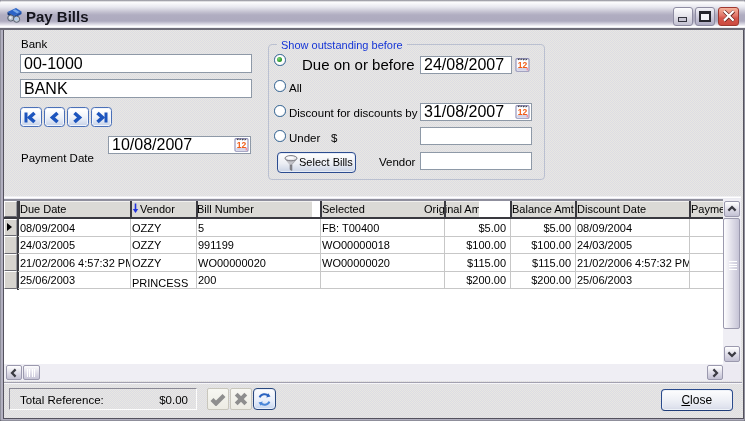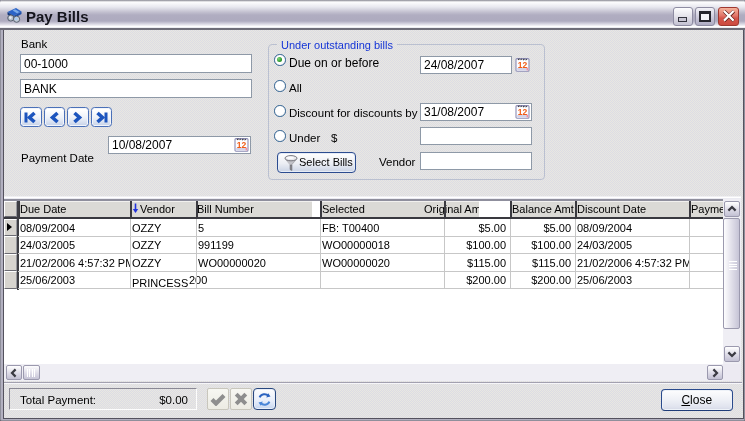--- a/index.html
+++ b/index.html
@@ -12,21 +12,21 @@
 #client{position:absolute;left:3.5px;top:30px;width:739px;height:388px;outline:1px solid #54525e;
  background:repeating-conic-gradient(#e9e8e1 0% 25%,#dcdce5 0% 50%);background-size:2px 2px;}
 
 .capbtn{position:absolute;top:7px;height:19px;border-radius:3px;border:1px solid #8e8ca2}
 #btnmin{left:673px;width:20px;background:linear-gradient(#fdfdfe,#e3e2ea 50%,#c3c1d2)}
 #btnmax{left:695px;width:20px;background:linear-gradient(#f2f2f7,#d0cede 50%,#aeabc2)}
 #btnclose{left:718px;width:21px;background:linear-gradient(#f4b29b 0%,#e2766a 45%,#d5554a 60%,#cc4a40 100%);border-color:#9f3830}
 #btnmin i{position:absolute;left:4px;bottom:3px;width:9px;height:5px;background:#c9c7d4;border:1px solid #33333e}
 #btnmax i{position:absolute;left:3px;top:3px;width:12px;height:11px;background:#f5f5fa;border:2px solid #26262e;border-top:3px solid #26262e}
 
-.tb{position:absolute;background:#fff;border:1px solid #8e99a7;font-size:12px;color:#000;padding-left:3px;display:flex;align-items:center}
+.tb{position:absolute;background:#fff;border:1px solid #8e99a7;font-size:16px;color:#000;padding-left:3px;display:flex;align-items:center}
 .lbl{position:absolute;font-size:11.5px;white-space:pre}
 
 .nav{position:absolute;top:107px;width:21.5px;height:20px;border:1px solid #4a70b8;border-radius:3.5px;background:linear-gradient(#ffffff 12%,#edf1f8 55%,#c5d1e8);box-shadow:inset 0 0 0 1px #f2f5fb;display:flex;align-items:center;justify-content:center}
 
 #grp{position:absolute;left:268px;top:44px;width:277px;height:136px;border:1px solid #bac0d0;border-radius:4px}
 #grplbl{position:absolute;left:277px;top:39px;padding:0 4px;color:#1535d6;font-size:11px;background:repeating-conic-gradient(#e9e8e1 0% 25%,#dcdce5 0% 50%);background-size:2px 2px}
 .radio{position:absolute;width:11.5px;height:11.5px;border-radius:50%;border:1.4px solid #2e6090;background:radial-gradient(circle at 40% 35%,#ffffff 55%,#e2e6ea)}
 .radio.sel::after{content:"";position:absolute;left:1.8px;top:1.8px;width:5.2px;height:5.2px;border-radius:50%;background:radial-gradient(circle at 35% 35%,#7ed87a,#1e8a1e 75%)}
 
 #grid{position:absolute;left:4px;top:196px;width:737px;height:185px;background:#fff;border-top:1px solid #f0f0f3}
@@ -98,23 +98,23 @@
 <div class="nav" style="left:90.5px">
     <svg width="15" height="13" viewBox="0 0 15 13">
       <path d="M3.5 2 L8.5 6.5 L3.5 11" stroke="#1d55be" stroke-width="3.6" fill="none"></path>
       <path d="M12 1.5 V11.5" stroke="#1d55be" stroke-width="3"></path>
     </svg>
   </div>
 <div class="lbl" style="left:21px;top:152px">Payment Date</div>
 <div class="tb" style="left:108px;top:136px;width:143px;height:18px">10/08/2007</div>
 
 <div id="grp"></div>
-<div id="grplbl">Under outstanding bills</div>
+<div id="grplbl">Show outstanding before</div>
 <div class="radio sel" style="left:274px;top:54px"></div>
-<div class="lbl" style="left:289px;top:56px;font-size:12px">Due on or before</div>
+<div class="lbl" style="left:302px;top:56px;font-size:15px">Due on or before</div>
 <div class="radio" style="left:274px;top:80px"></div>
 <div class="lbl" style="left:289px;top:82px;font-size:11.5px">All</div>
 <div class="radio" style="left:274px;top:105px"></div>
 <div class="lbl" style="left:289px;top:107px;font-size:11.5px">Discount for discounts by</div>
 <div class="radio" style="left:274px;top:130px"></div>
 <div class="lbl" style="left:289px;top:132px;font-size:11.5px">Under</div>
 <div class="lbl" style="left:331px;top:132px;font-size:11.5px">$</div>
 <div class="tb" style="left:420px;top:56px;width:92px;height:18px">24/08/2007</div>
 <div class="tb" style="left:420px;top:103px;width:112px;height:18px">31/08/2007</div>
 <div class="tb" style="left:420px;top:127px;width:112px;height:18px"></div>
@@ -203,21 +203,21 @@
 <div class="cell" style="left:197px;top:254.0px;width:123px">WO00000020</div>
 <div class="cell" style="left:321px;top:254.0px;width:123px">WO00000020</div>
 <div class="cell r" style="left:445px;top:254.0px;width:65px">$115.00</div>
 <div class="cell r" style="left:511px;top:254.0px;width:64px">$115.00</div>
 <div class="cell" style="left:576px;top:254.0px;width:113px">21/02/2006 4:57:32 PM</div>
 <div class="cell" style="left:690px;top:254.0px;width:33px"></div>
 <div class="hline" style="left:18px;top:270.5px;width:705px"></div>
 <div class="selcell" style="top:271.0px;height:17.5px"></div>
 <div class="cell" style="left:19px;top:271.5px;width:111px">25/06/2003</div>
 <div class="cell" style="left:131px;top:274px;width:65px">PRINCESS</div>
-<div class="cell" style="left:188px;top:271.5px;width:123px">200</div>
+<div class="cell" style="left:197px;top:271.5px;width:123px">200</div>
 <div class="cell" style="left:321px;top:271.5px;width:123px"></div>
 <div class="cell r" style="left:445px;top:271.5px;width:65px">$200.00</div>
 <div class="cell r" style="left:511px;top:271.5px;width:64px">$200.00</div>
 <div class="cell" style="left:576px;top:271.5px;width:113px">25/06/2003</div>
 <div class="cell" style="left:690px;top:271.5px;width:33px"></div>
 <div class="hline" style="left:18px;top:288.0px;width:705px"></div>
 <div class="vline" style="left:130px;top:219px;height:70px"></div>
 <div class="vline" style="left:196px;top:219px;height:70px"></div>
 <div class="vline" style="left:320px;top:219px;height:70px"></div>
 <div class="vline" style="left:444px;top:219px;height:70px"></div>
@@ -254,21 +254,21 @@
   </div>
 <div class="sbthumb" style="left:22.5px;top:365px;width:17.5px;height:15px;background:linear-gradient(#fdfdfe,#dcdae6 60%,#c6c4d6)"></div>
 <div class="abs" style="left:26.5px;top:368.5px;width:1px;height:8px;background:#aeacbf;border-left:1px solid #fff"></div>
 <div class="abs" style="left:29.0px;top:368.5px;width:1px;height:8px;background:#aeacbf;border-left:1px solid #fff"></div>
 <div class="abs" style="left:31.5px;top:368.5px;width:1px;height:8px;background:#aeacbf;border-left:1px solid #fff"></div>
 <div class="abs" style="left:34.0px;top:368.5px;width:1px;height:8px;background:#aeacbf;border-left:1px solid #fff"></div>
 <div class="abs" style="left:723px;top:364px;width:18px;height:17px;background:#eceaf2"></div>
 
 <div id="botbar"></div>
 <div id="totbox"></div>
-<div class="lbl" style="left:20px;top:394px">Total Payment:</div>
+<div class="lbl" style="left:20px;top:394px">Total Reference:</div>
 <div class="lbl" style="left:154px;top:394px;width:34px;text-align:right">$0.00</div>
 <div class="smbtn" style="left:207px">
  <svg width="16" height="13" viewBox="0 0 16 13">
       <path d="M2 6.5 L6 10.5 L14 2.5" stroke="#8e8e8e" stroke-width="4.2" fill="none"></path>
     </svg>
 </div>
 <div class="smbtn" style="left:230px">
  <svg width="14" height="14" viewBox="0 0 14 14">
       <path d="M2.2 2.2 L11.8 11.8 M11.8 2.2 L2.2 11.8" stroke="#8e8e8e" stroke-width="4"></path>
     </svg>

